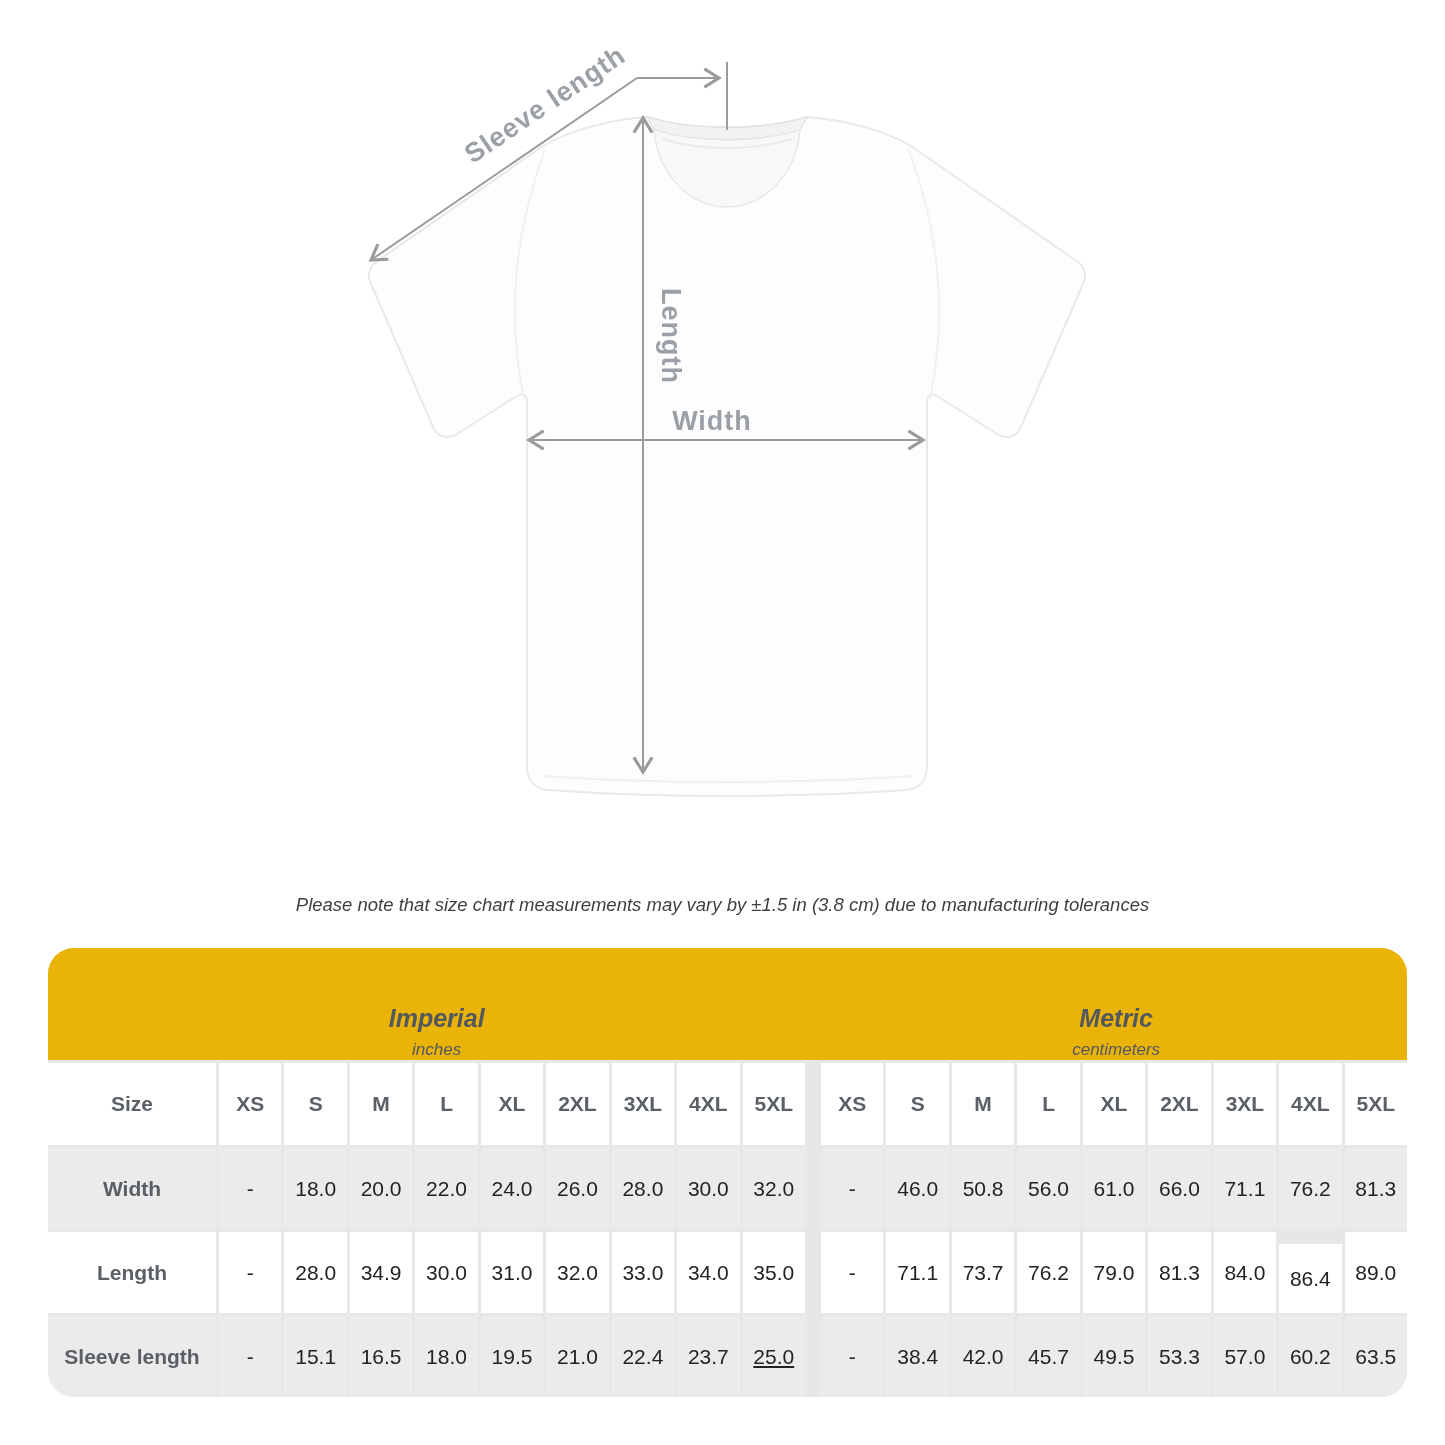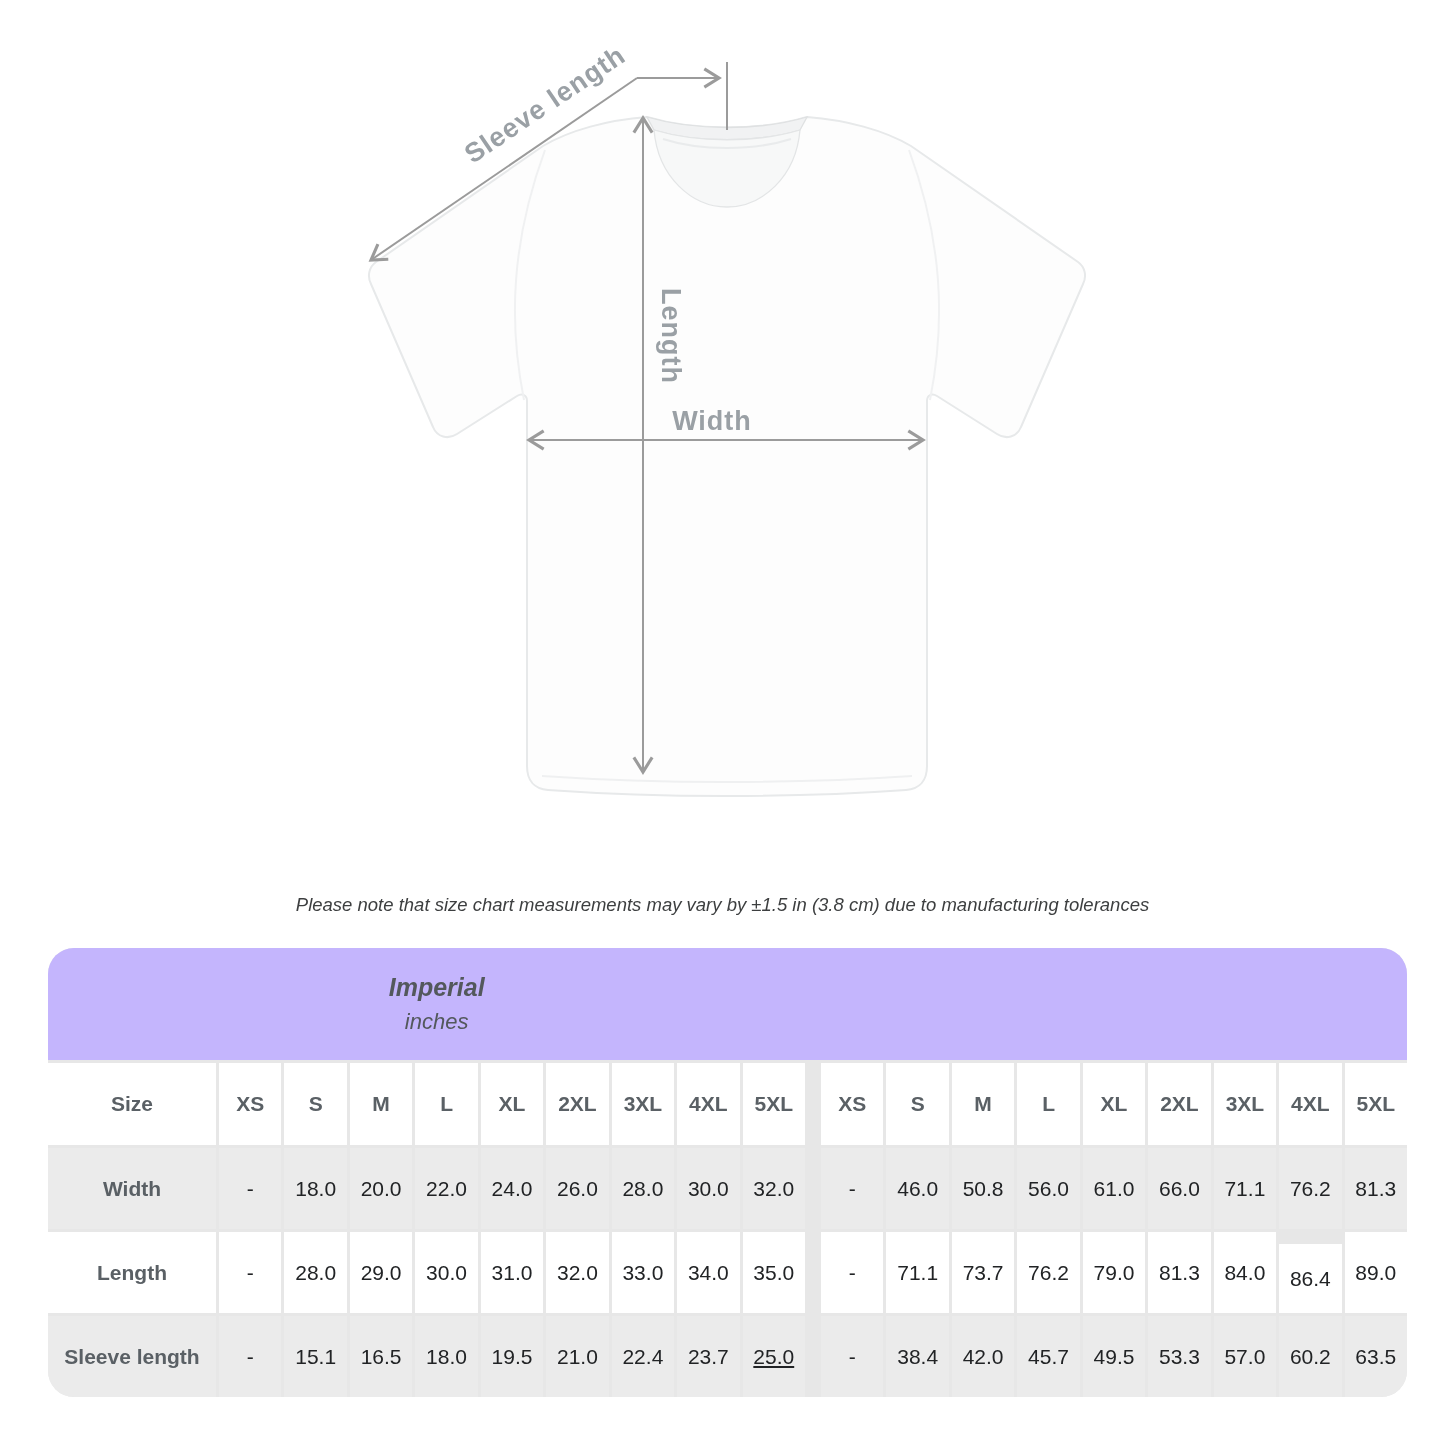--- a/index.html
+++ b/index.html
@@ -18,24 +18,24 @@
   .chart-note  { position:absolute; left:0; top:894px; width:1445px; text-align:center;
                  font-style:italic; font-size:18.5px; color:#3d3f40; }
 
   
   .size-table { position:absolute; left:48px; top:948px; width:1359px; height:449px;
                 background:#e7e7e7; border-radius:26px; overflow:hidden;
                 display:grid;
                 grid-template-columns:168px repeat(9,1fr) 10px repeat(9,1fr);
                 grid-template-rows:112px 82px repeat(3,1fr);
                 column-gap:3px; row-gap:3px; }
-  .band { display:flex; align-items:center; background:#c4b5fd; }
+  .band { display:flex; align-items:flex-end; background:#eab308; }
   .band-half { display:flex; flex-direction:column; align-items:center; justify-content:center; gap:7px; }
   .gname { font-style:italic; font-weight:bold; font-size:25px; color:#53585c; }
-  .gunit { font-style:italic; font-size:22px; color:#53585c; }
+  .gunit { font-style:italic; font-size:17px; color:#53585c; }
   .cell { display:flex; align-items:center; justify-content:center;
           font-size:21px; white-space:nowrap; }
   .w { background:#ffffff; }
   .g { background:#ebebeb; }
   .hcell, .lcell { font-weight:bold; color:#5a6065; }
   .vcell { color:#212325; font-weight:400; }
   .spacer { background:transparent; }
 </style>
 </head>
 <body>
@@ -85,20 +85,24 @@
   </svg>
 
   <div class="chart-note">Please note that size chart measurements may vary by ±1.5 in (3.8 cm) due to manufacturing tolerances</div>
 
   <div class="size-table" id="sizeTable">
     <div class="band" style="grid-column:1/21; grid-row:1;">
       <div class="band-half" style="width:57.2%">
         <div class="gname">Imperial</div>
         <div class="gunit">inches</div>
       </div>
+      <div class="band-half" style="width:42.8%">
+        <div class="gname">Metric</div>
+        <div class="gunit">centimeters</div>
+      </div>
     </div>
 
   <div class="cell w hcell" style="grid-row: 2;">Size</div>
       <div class="cell w hcell" style="grid-row: 2;">XS</div>
       <div class="cell w hcell" style="grid-row: 2;">S</div>
       <div class="cell w hcell" style="grid-row: 2;">M</div>
       <div class="cell w hcell" style="grid-row: 2;">L</div>
       <div class="cell w hcell" style="grid-row: 2;">XL</div>
       <div class="cell w hcell" style="grid-row: 2;">2XL</div>
       <div class="cell w hcell" style="grid-row: 2;">3XL</div>
@@ -130,21 +134,21 @@
       <div class="cell g vcell" style="grid-row: 3;">50.8</div>
       <div class="cell g vcell" style="grid-row: 3;">56.0</div>
       <div class="cell g vcell" style="grid-row: 3;">61.0</div>
       <div class="cell g vcell" style="grid-row: 3;">66.0</div>
       <div class="cell g vcell" style="grid-row: 3;">71.1</div>
       <div class="cell g vcell" style="grid-row: 3;">76.2</div>
       <div class="cell g vcell" style="grid-row: 3;">81.3</div>
       <div class="cell w lcell" style="grid-row: 4;">Length</div>
       <div class="cell w vcell" style="grid-row: 4;">-</div>
       <div class="cell w vcell" style="grid-row: 4;">28.0</div>
-      <div class="cell w vcell" style="grid-row: 4;">29.0</div>
+      <div class="cell w vcell" style="grid-row: 4;">34.9</div>
       <div class="cell w vcell" style="grid-row: 4;">30.0</div>
       <div class="cell w vcell" style="grid-row: 4;">31.0</div>
       <div class="cell w vcell" style="grid-row: 4;">32.0</div>
       <div class="cell w vcell" style="grid-row: 4;">33.0</div>
       <div class="cell w vcell" style="grid-row: 4;">34.0</div>
       <div class="cell w vcell" style="grid-row: 4;">35.0</div>
       <div class="cell spacer" style="grid-row: 4;"></div>
       <div class="cell w vcell" style="grid-row: 4;">-</div>
       <div class="cell w vcell" style="grid-row: 4;">71.1</div>
       <div class="cell w vcell" style="grid-row: 4;">73.7</div>

